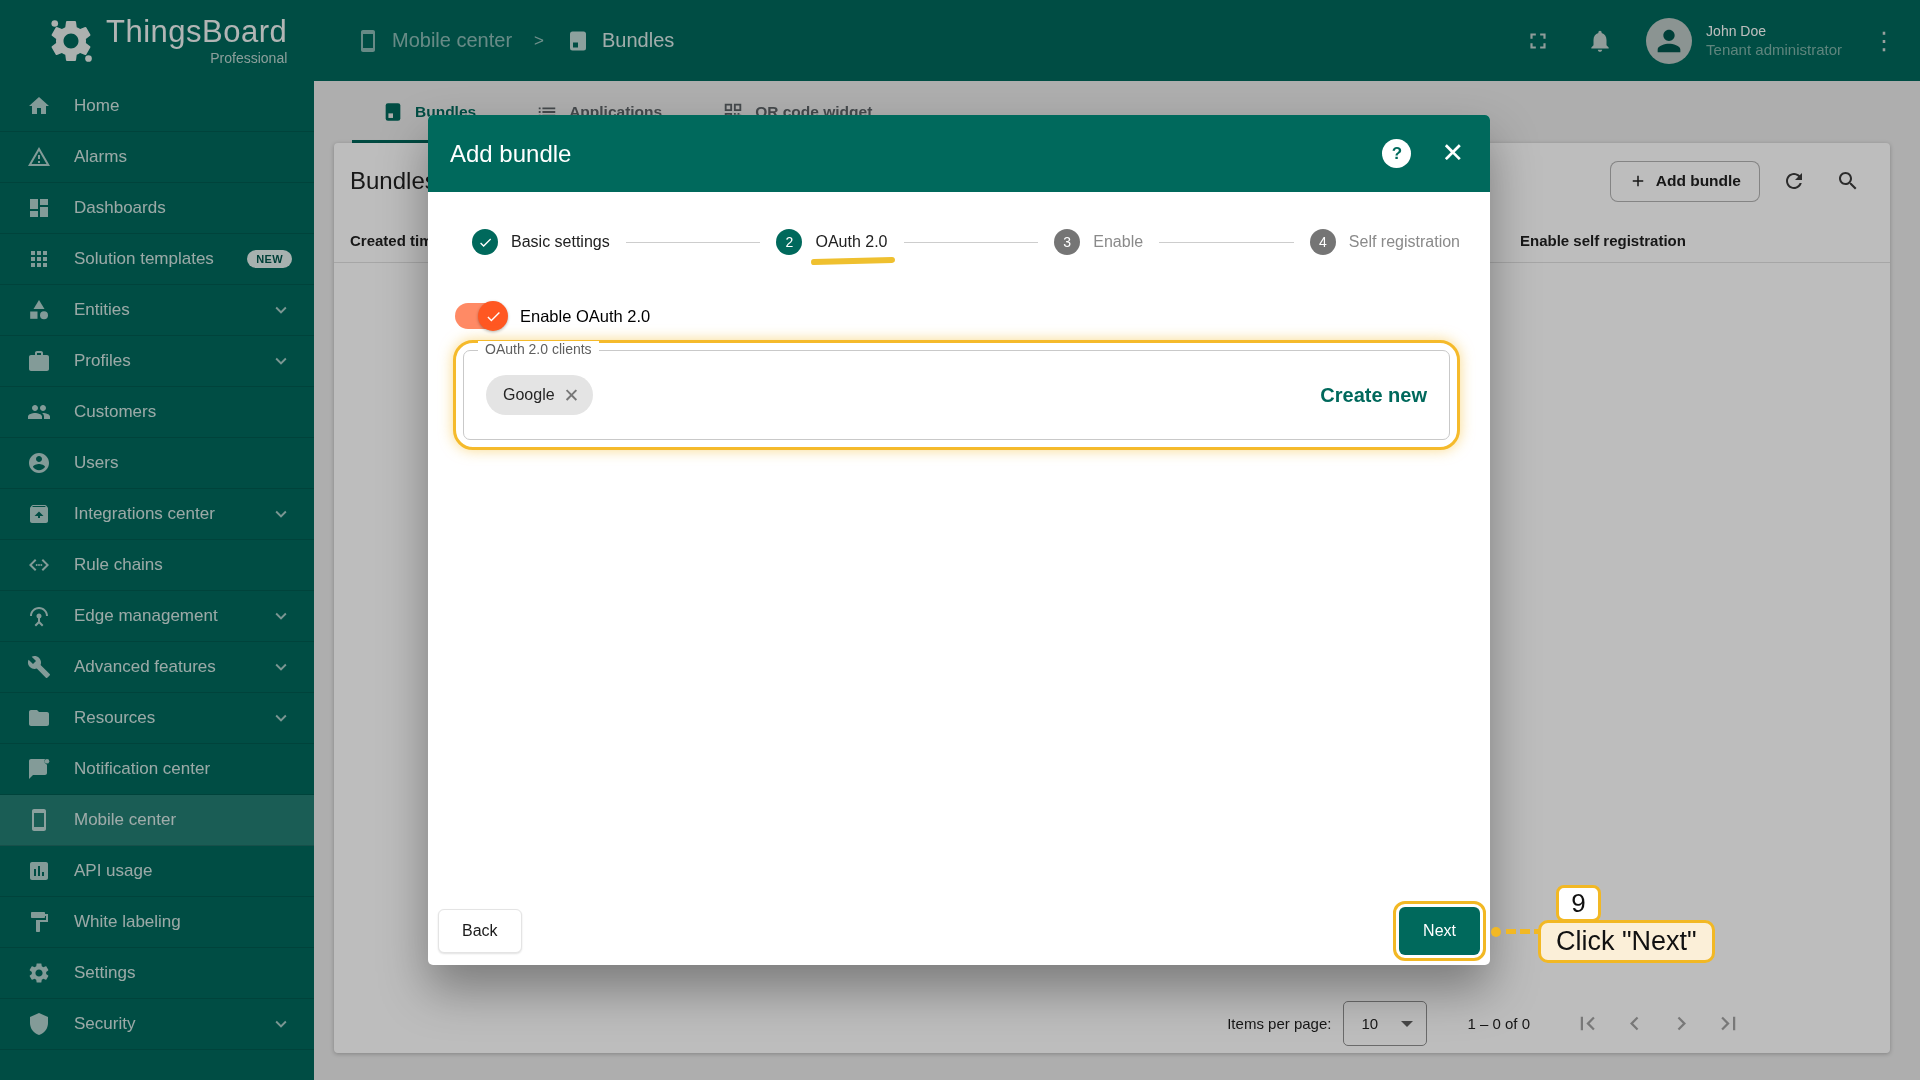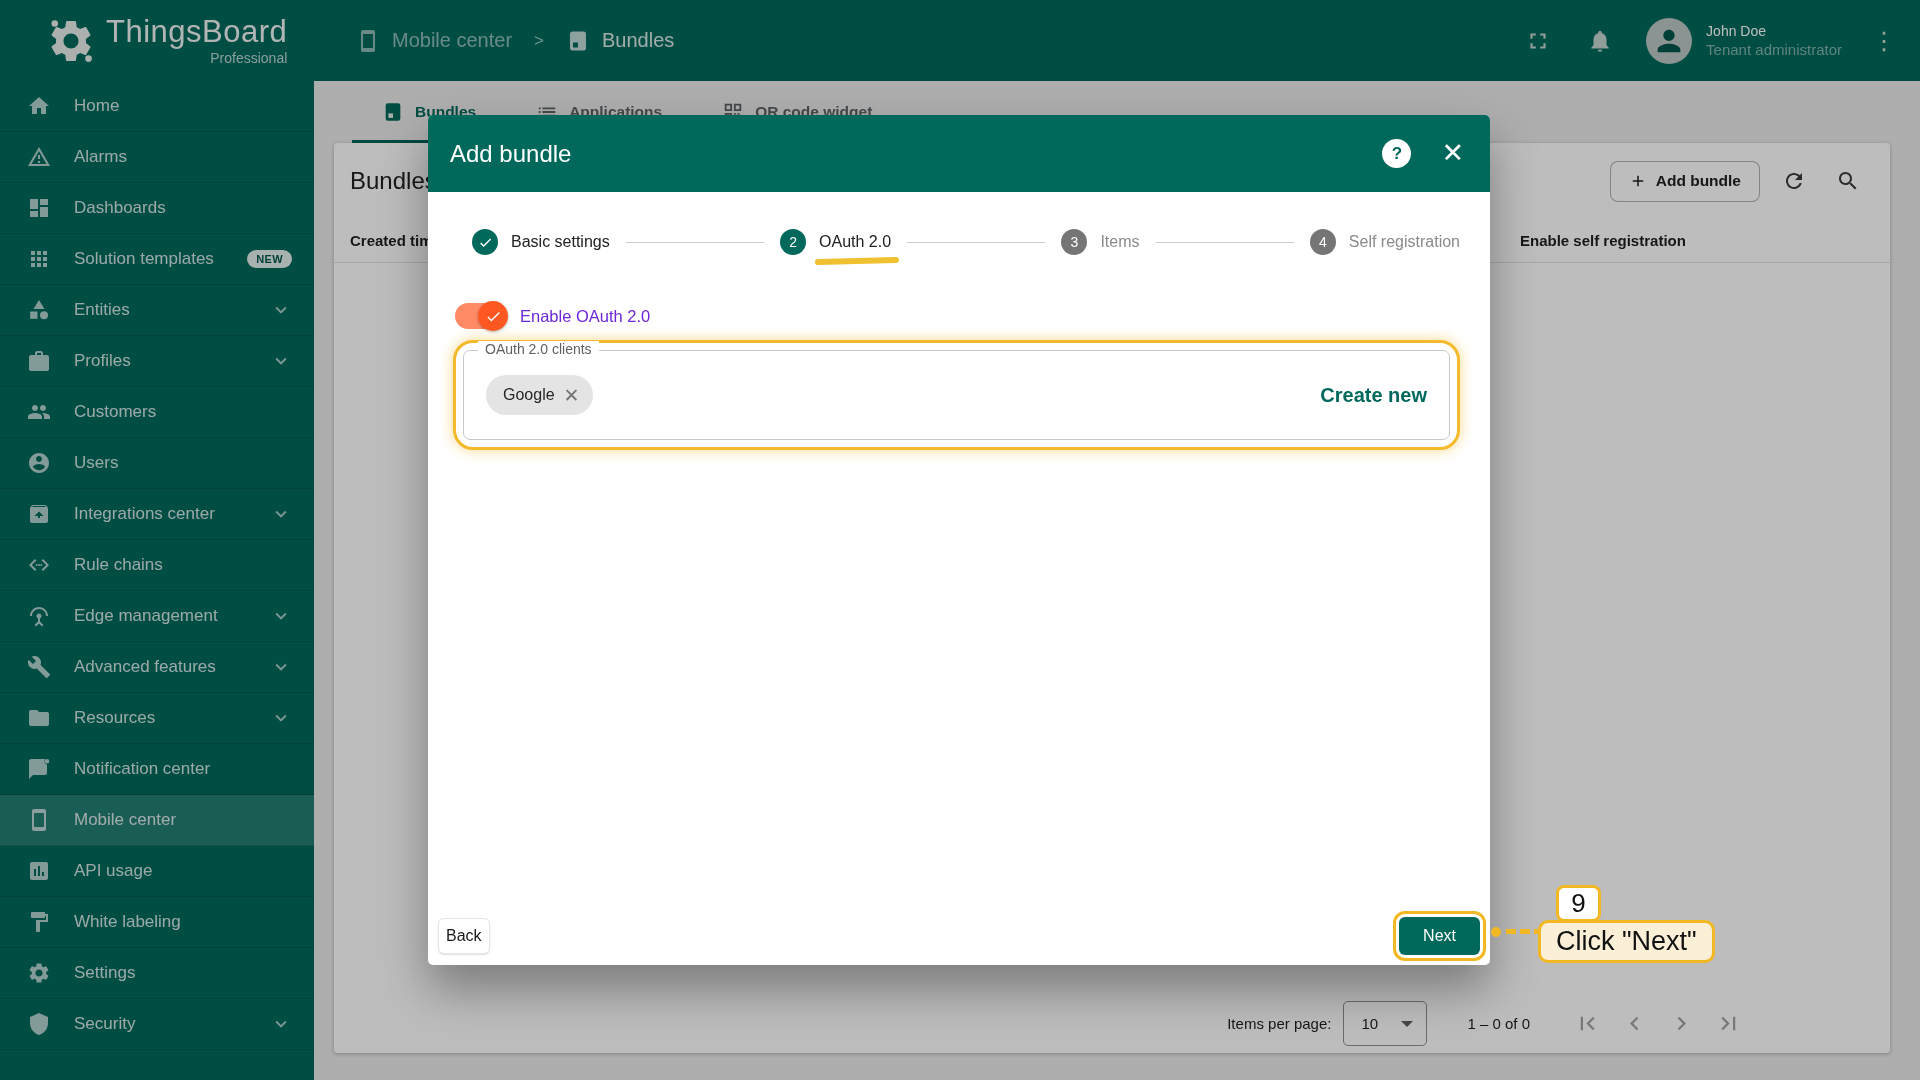--- a/index.html
+++ b/index.html
@@ -81,32 +81,32 @@
   .step-label { font-size:16px; color:#212121; font-weight:500; position:relative; white-space:nowrap; }
   .step.pending .step-label { color:#8a8a8a; font-weight:400; }
   .step-conn { flex:1; height:1px; background:#cdcdcd; margin:0 16px; }
   .marker-underline { position:absolute; left:-4px; right:-8px; bottom:-13px; height:6px; background:#EFC02F; border-radius:4px; transform:rotate(-1.6deg); }
 
   .toggle-row { display:flex; align-items:center; gap:15px; margin:46px 0 0 27px; }
   .toggle { position:relative; width:50px; height:30px; flex:none; cursor:pointer; }
   .toggle-track { position:absolute; left:0; top:2px; width:48px; height:26px; border-radius:13px; background:#FF8A65; }
   .toggle-thumb { position:absolute; right:-3px; top:0; width:30px; height:30px; border-radius:50%; background:#FF5722; box-shadow:0 1px 3px rgba(0,0,0,.3); display:flex; align-items:center; justify-content:center; color:#fff; }
   .toggle-thumb svg { width:17px; height:17px; }
-  .toggle-label { font-size:16.5px; color:#6d28d9; }
+  .toggle-label { font-size:16.5px; color:#000000; }
 
   .clients-field { position:relative; margin:9px 30px 0 25px; height:110px; border:3px solid #F5BA2B; border-radius:20px; box-shadow:0 0 14px rgba(246,187,43,.55); background:#fff; }
   .clients-inner { position:absolute; inset:7px; border:1px solid #c9c9c9; border-radius:7px; display:flex; align-items:center; padding:0 22px; }
   .clients-legend { position:absolute; top:-10px; left:14px; background:#fff; padding:0 7px; font-size:14px; color:#5f5f5f; }
   .chip { height:40px; border-radius:20px; background:#e4e4e4; display:flex; align-items:center; padding:0 13px 0 17px; gap:9px; font-size:16px; color:#252525; cursor:pointer; }
   .chip-x { color:#767676; font-size:19px; line-height:1; cursor:pointer; }
   .create-new { margin-left:auto; color:#00695C; font-weight:bold; font-size:20px; cursor:pointer; }
 
   .dialog-footer { position:absolute; left:0; right:0; bottom:0; padding:10px; display:flex; justify-content:space-between; align-items:center; }
-  .back-btn { height:36px; background:#fff; border:1px solid #e4e4e4; box-shadow:0 1px 2px rgba(0,0,0,.12); border-radius:6px; padding:0 7px; font-size:16px; font-weight:500; color:#1a1a1a; cursor:pointer; }
-  .next-btn { height:38px; background:#00695C; border:none; border-radius:6px; padding:0 24px; font-size:16px; font-weight:500; color:#fff; cursor:pointer; outline:3px solid #F2B824; outline-offset:3px; }
+  .back-btn { height:44px; background:#fff; border:1px solid #e4e4e4; box-shadow:0 1px 2px rgba(0,0,0,.12); border-radius:6px; padding:0 23px; font-size:16px; font-weight:500; color:#1a1a1a; cursor:pointer; }
+  .next-btn { height:48px; background:#00695C; border:none; border-radius:6px; padding:0 24px; font-size:16px; font-weight:500; color:#fff; cursor:pointer; outline:3px solid #F2B824; outline-offset:3px; }
 
   
   .ann { z-index:12; position:absolute; }
   .conn-dot { left:1491px; top:927px; width:10px; height:10px; border-radius:50%; background:#F2B824; }
   .conn-dash { left:1506px; top:929px; width:38px; border-top:5px dashed #F2B824; }
   .ann-badge { left:1556px; top:885px; width:45px; height:37px; background:#fff; border:3px solid #F2B824; border-radius:8px; display:flex; align-items:center; justify-content:center; font-size:26px; color:#111; z-index:13; }
   .ann-tooltip { left:1538px; top:920px; height:43px; background:#FBEFD8; border:3px solid #F2B824; border-radius:10px; display:flex; align-items:center; padding:0 15px; font-size:27px; color:#111; white-space:nowrap; }
   svg { display:block; }
 </style>
 </head>
@@ -466,21 +466,21 @@
         <span class="step-label">Basic settings</span>
       </div>
       <div class="step-conn"></div>
       <div class="step active">
         <span class="step-circle">2</span>
         <span class="step-label"><span>OAuth 2.0</span><span class="marker-underline"></span></span>
       </div>
       <div class="step-conn"></div>
       <div class="step pending">
         <span class="step-circle">3</span>
-        <span class="step-label">Items</span>
+        <span class="step-label">Enable</span>
       </div>
       <div class="step-conn"></div>
       <div class="step pending">
         <span class="step-circle">4</span>
         <span class="step-label">Self registration</span>
       </div>
     </div>
 
     <div class="toggle-row">
       <span class="toggle">

